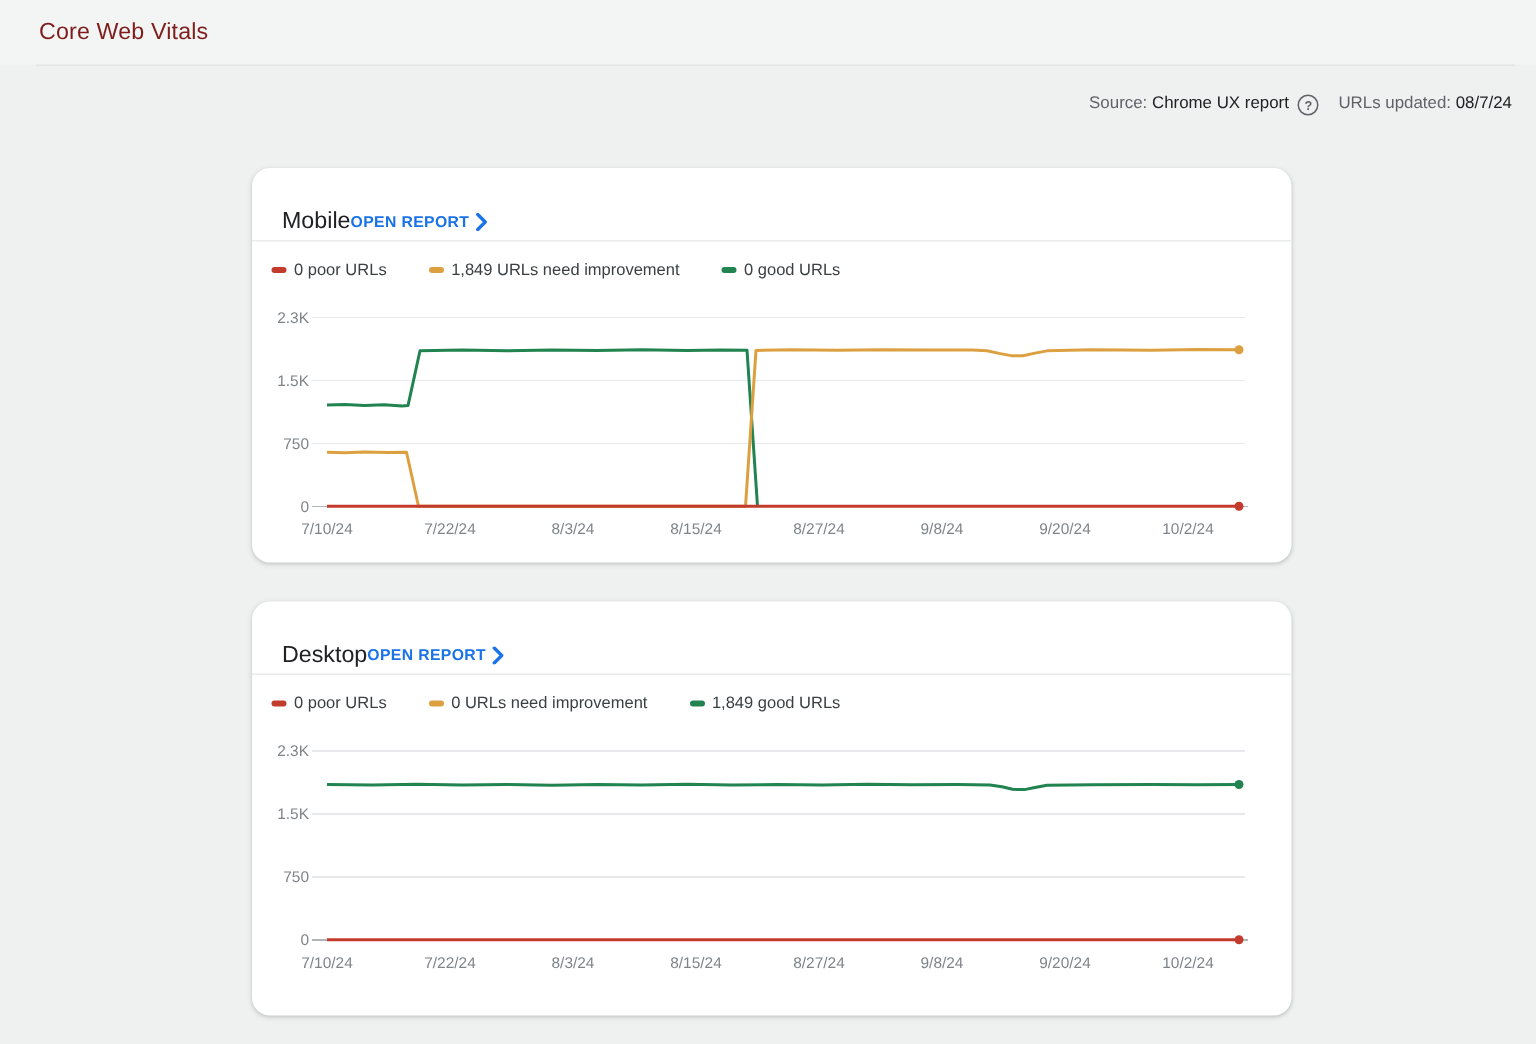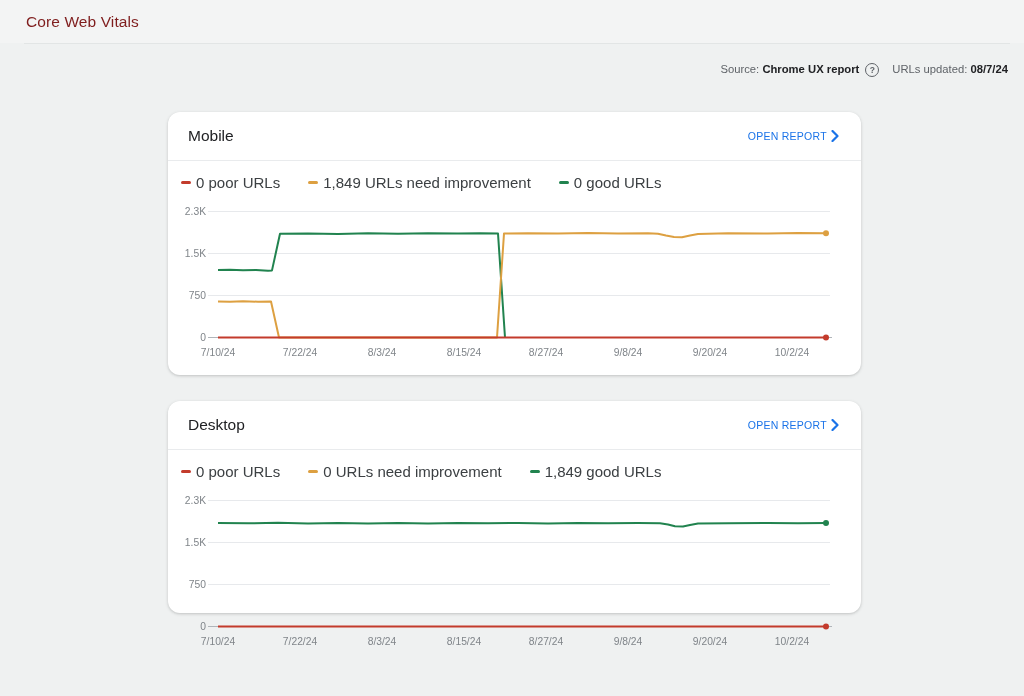--- a/index.html
+++ b/index.html
@@ -1,28 +1,28 @@
 <!DOCTYPE html>
 <html><head>
 <meta charset="utf-8">
 <style>
   html,body{margin:0;padding:0}
   body{width:1024px;height:696px;background:#eff1f1;font-family:"Liberation Sans",sans-serif;position:relative;overflow:hidden}
   .topband{position:absolute;left:0;top:0;width:1024px;height:43px;background:#f3f4f4}
   .topdiv{position:absolute;left:24px;right:14px;top:43px;height:1px;background:#e2e5e5}
   .title{position:absolute;left:26px;top:13px;font-size:15.5px;color:#7f1d1d;letter-spacing:.1px}
   .srcrow{position:absolute;top:63px;right:16px;font-size:11.25px;color:#5f6368;display:flex;align-items:flex-start;white-space:pre}
-  .srcrow b{color:#202124;font-weight:700}
+  .srcrow b{color:#202124;font-weight:400}
   .qicon{display:inline-block;width:12px;height:12px;border:1.2px solid #5f6368;border-radius:50%;margin-left:6px;text-align:center;font-size:8.5px;line-height:12px;color:#5f6368;font-weight:700}
   .card{position:absolute;left:168px;width:693px;background:#fff;border-radius:12px;box-shadow:0 1px 2px rgba(60,64,67,.15),0 1px 3px 1px rgba(60,64,67,.08)}
-  .chead{position:absolute;left:0;top:0;right:0;height:48px;display:flex;align-items:center;justify-content:space-between;padding:0 22px 0 20px;box-sizing:border-box}
+  .chead{position:absolute;left:0;top:12px;right:0;height:48px;display:flex;align-items:center;padding:0 22px 0 20px;box-sizing:border-box}
   .cname{font-size:15.5px;color:#202124}
-  .open{font-size:10.5px;font-weight:400;color:#1a73e8;letter-spacing:.25px;display:flex;align-items:center}
+  .open{font-size:10.5px;font-weight:700;color:#1a73e8;letter-spacing:.25px;display:flex;align-items:center}
   .sep{position:absolute;left:0;right:0;top:48px;height:1px;background:#e9ebed}
-  .legend{position:absolute;left:13px;top:62px;display:flex;align-items:flex-end;font-size:15px;color:#3c4043}
+  .legend{position:absolute;left:13px;top:62px;display:flex;align-items:flex-end;font-size:11px;color:#3c4043}
   .li{display:flex;align-items:center;margin-right:28px}
   .dash{display:inline-block;width:10px;height:3.5px;border-radius:2px;margin-right:5px}
   .chart{position:absolute;left:0;top:0}
 </style>
 </head>
 <body>
 <div class="topband"></div>
 <div class="topdiv"></div>
 <div class="title">Core Web Vitals</div>
 <div class="srcrow"><span>Source: </span><b>Chrome UX report</b><span class="qicon">?</span><span style="margin-left:13px">URLs updated: </span><b>08/7/24</b></div>
@@ -62,21 +62,21 @@
       <text x="624" y="244" text-anchor="middle">10/2/24</text>
     </g>
     <path d="M50,158 L62,157.7 L75,158.3 L88,157.9 L100,158.7 L104,158.4 L112,121.8 L140,121.4 L170,121.9 L200,121.3 L230,121.7 L260,121.2 L290,121.6 L312,121.3 L330,121.5 L337,225.5" fill="none" stroke="#21834f" stroke-width="2" stroke-linejoin="round"></path>
     <path d="M50,189.5 L62,189.8 L75,189.3 L90,189.7 L103,189.5 L111,225.5 L329,225.5 L336,121.6 L360,121.2 L390,121.5 L420,121.1 L450,121.4 L480,121.3 L490,121.8 L498,123.6 L506,125.1 L514,125.2 L522,123.4 L530,121.9 L560,121.2 L600,121.5 L630,121 L658,121.2" fill="none" stroke="#dda041" stroke-width="2" stroke-linejoin="round"></path>
     <path d="M50,225.5 L658,225.5" fill="none" stroke="#c33b2c" stroke-width="2"></path>
     <circle cx="658" cy="121.2" r="3" fill="#dda041"></circle>
     <circle cx="658" cy="225.5" r="3" fill="#c33b2c"></circle>
   </svg>
 </div>
 
-<div class="card" style="top:401px;height:212px">
+<div class="card" style="top:401px;height:276px">
   <div class="chead">
       <span class="cname">Desktop</span>
       <span class="open">OPEN REPORT&nbsp;<svg style="margin-left:1px" width="8" height="12" viewBox="0 0 8 12">
           <path d="M1.5 1 L6.5 6 L1.5 11" fill="none" stroke="#1a73e8" stroke-width="2.2" stroke-linecap="round" stroke-linejoin="round"></path>
         </svg></span>
     </div>
   <div class="sep"></div>
   <div class="legend">
     <span class="li"><span class="dash" style="background:#c33b2c"></span>0 poor URLs</span>
     <span class="li"><span class="dash" style="background:#dda041"></span>0 URLs need improvement</span>

